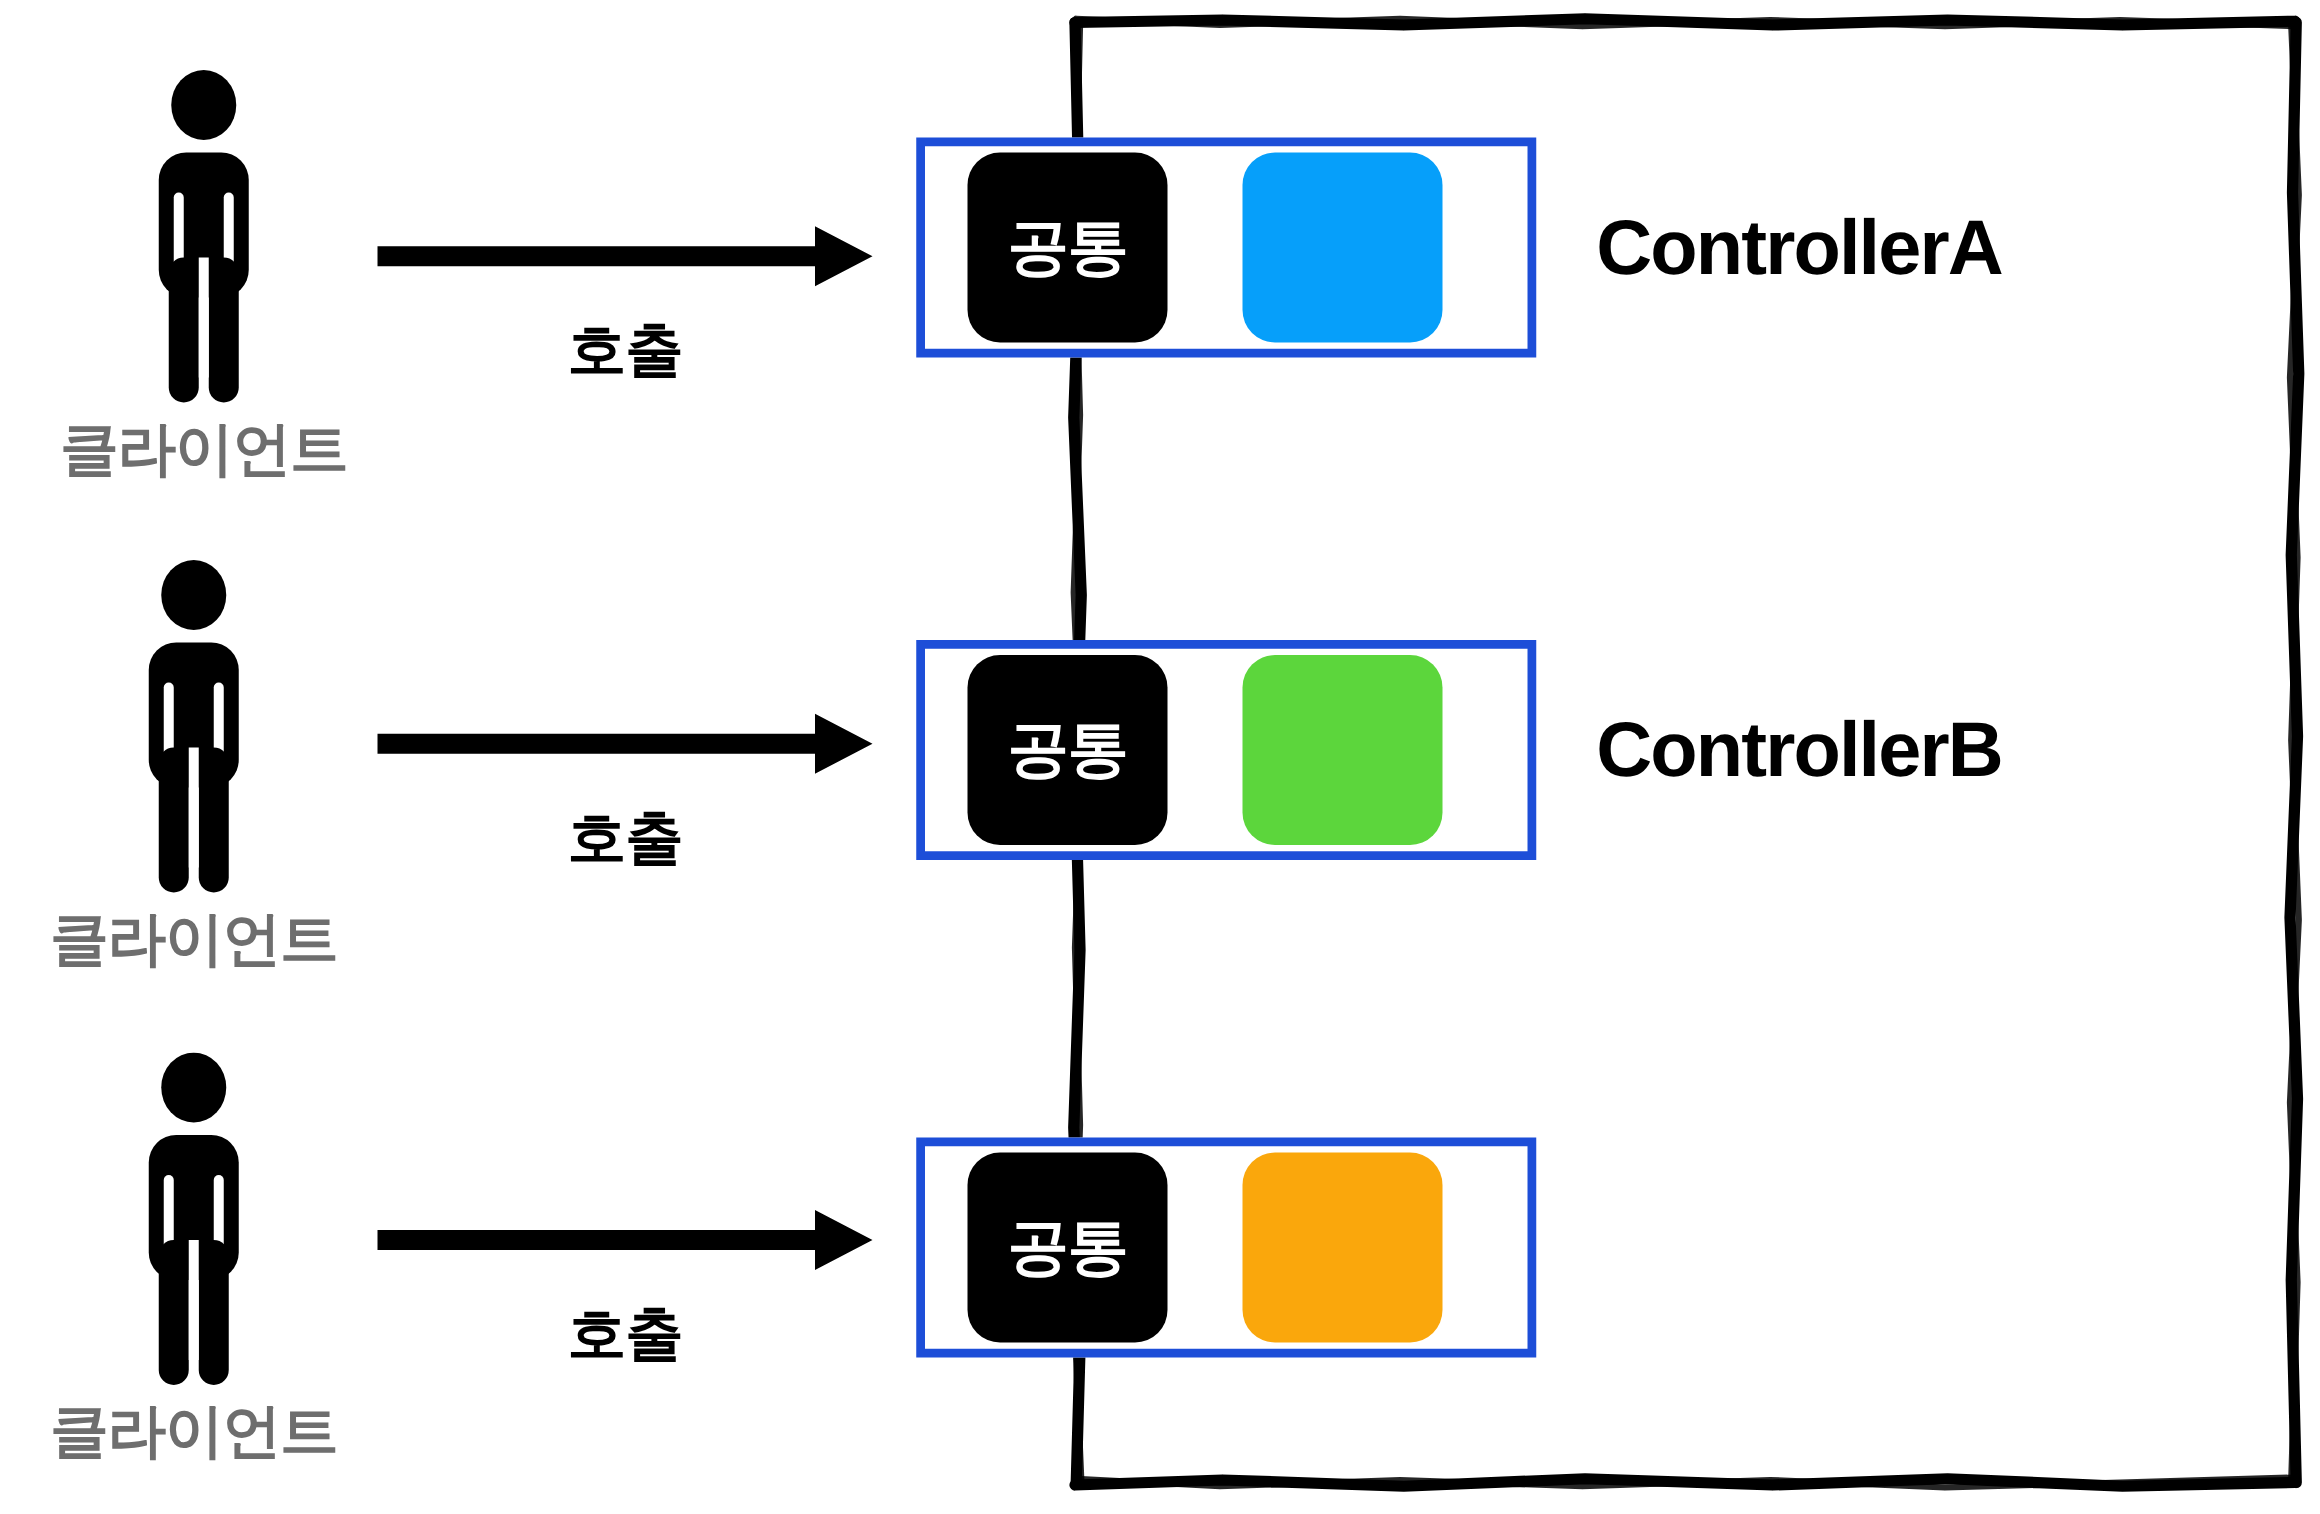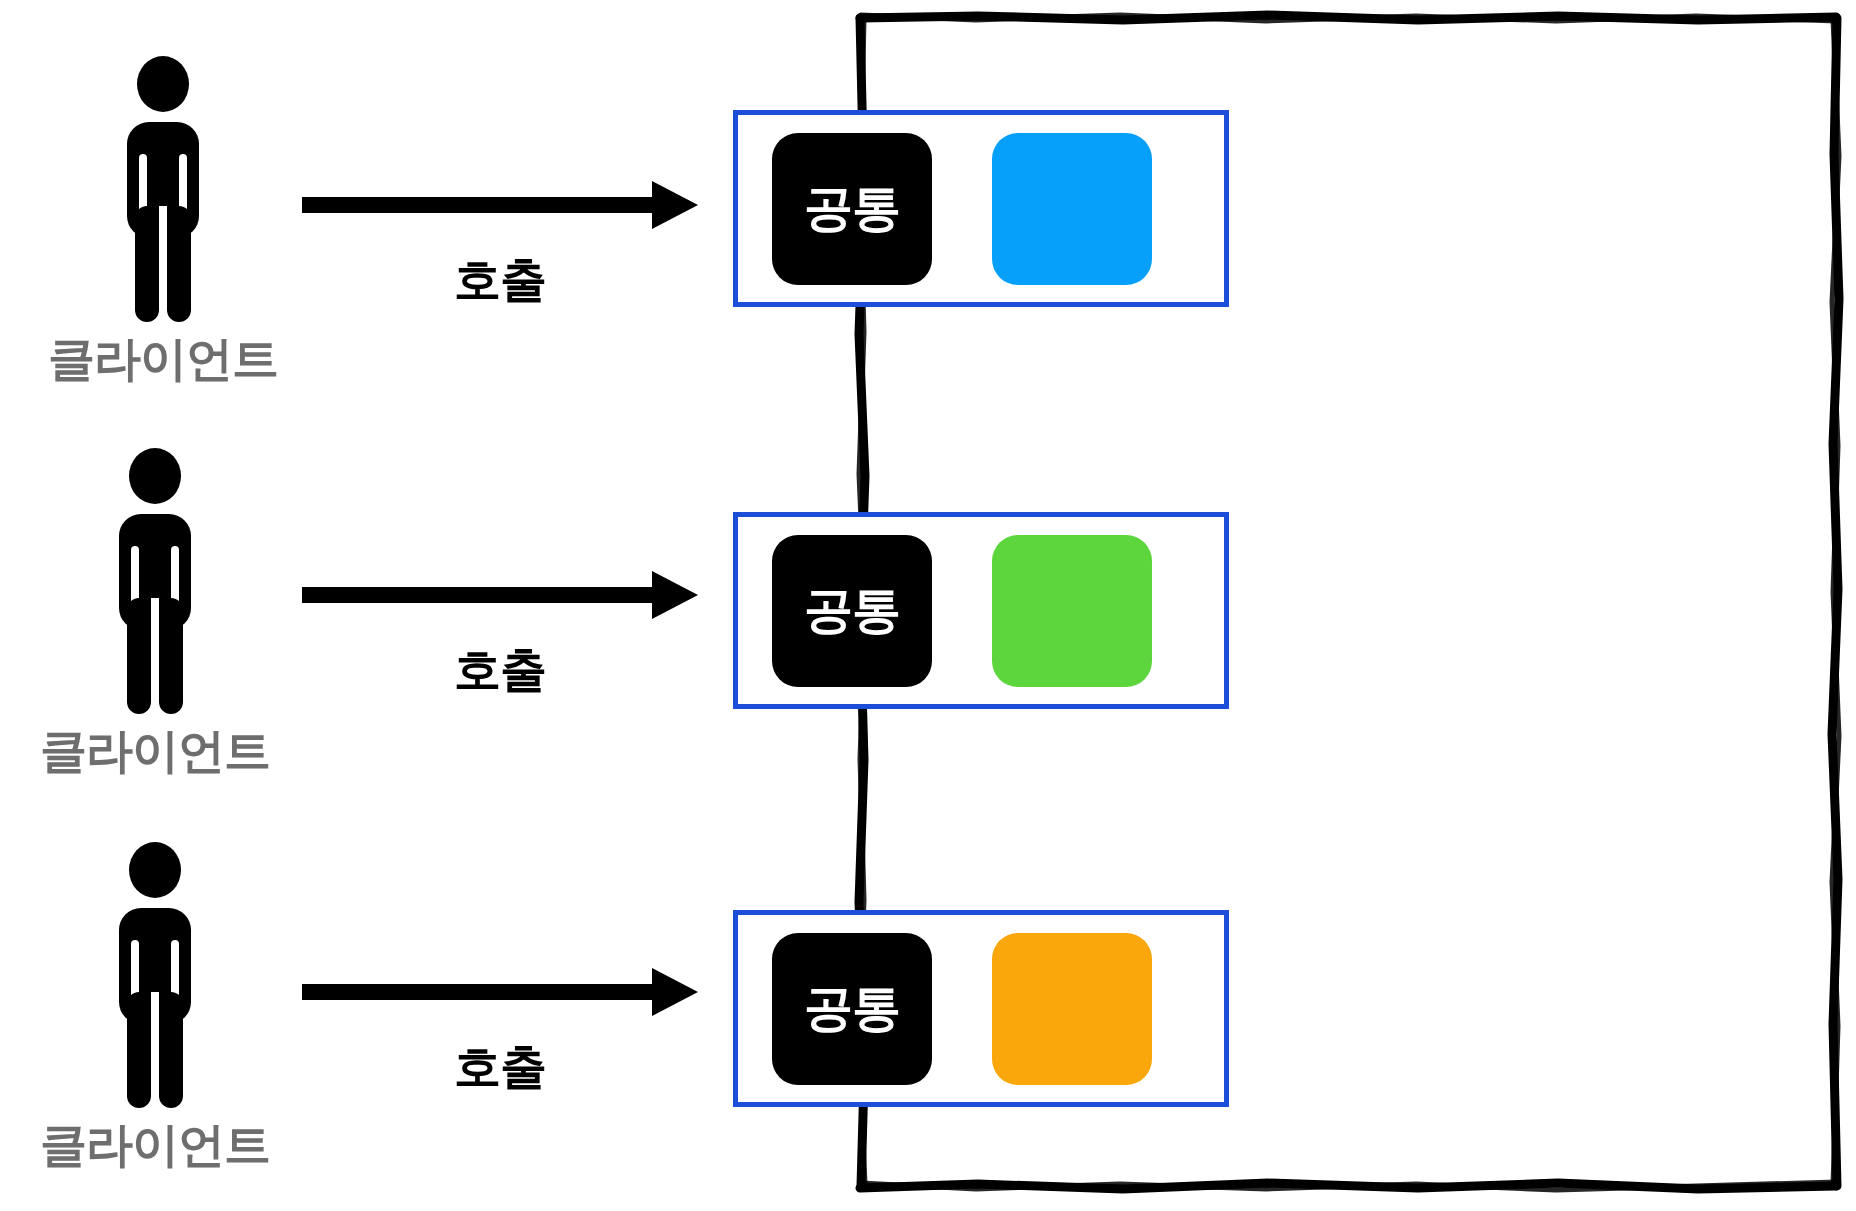--- a/index.html
+++ b/index.html
@@ -66,22 +66,22 @@
   }
 
   
   .controller-row {
     position: absolute;
     display: flex;
     align-items: center;
   }
   .controller-box {
     width: 496px;
-    height: 197px;
-    border: 5px solid #1d4ed8;
+    height: 176px;
+    border: 7px solid #1d4ed8;
     background: #ffffff;
     box-sizing: border-box;
     display: flex;
     align-items: center;
     padding-left: 34px;
   }
   .chip {
     width: 160px;
     height: 152px;
     border-radius: 26px;
@@ -152,20 +152,21 @@
     <div class="arrow-label">호출</div>
   </div>
 
   <div class="controller-row" style="left:733px; top:110px;">
     <div class="controller-box">
       <div class="chip common">
         <span class="chip-label">공통</span>
       </div>
       <div class="chip accent" style="background:#069FFA;"></div>
     </div>
+    <div class="controller-name">ControllerA</div>
   </div>
 
   <div class="client-group" style="left:40px; top:448px;">
     <div class="person">
       <svg viewBox="0 0 110 268" aria-hidden="true">
         <ellipse cx="55" cy="28" rx="26" ry="28" fill="#000000"></ellipse>
         <rect x="19" y="66" width="72" height="116" rx="22" fill="#000000"></rect>
         <rect x="31" y="98" width="8" height="90" rx="4" fill="#ffffff"></rect>
         <rect x="71" y="98" width="8" height="90" rx="4" fill="#ffffff"></rect>
         <rect x="27" y="150" width="24" height="116" rx="12" fill="#000000"></rect>
@@ -183,20 +184,21 @@
     <div class="arrow-label">호출</div>
   </div>
 
   <div class="controller-row" style="left:733px; top:512px;">
     <div class="controller-box">
       <div class="chip common">
         <span class="chip-label">공통</span>
       </div>
       <div class="chip accent" style="background:#5CD63C;"></div>
     </div>
+    <div class="controller-name">ControllerB</div>
   </div>
 
   <div class="client-group" style="left:40px; top:842px;">
     <div class="person">
       <svg viewBox="0 0 110 268" aria-hidden="true">
         <ellipse cx="55" cy="28" rx="26" ry="28" fill="#000000"></ellipse>
         <rect x="19" y="66" width="72" height="116" rx="22" fill="#000000"></rect>
         <rect x="31" y="98" width="8" height="90" rx="4" fill="#ffffff"></rect>
         <rect x="71" y="98" width="8" height="90" rx="4" fill="#ffffff"></rect>
         <rect x="27" y="150" width="24" height="116" rx="12" fill="#000000"></rect>

